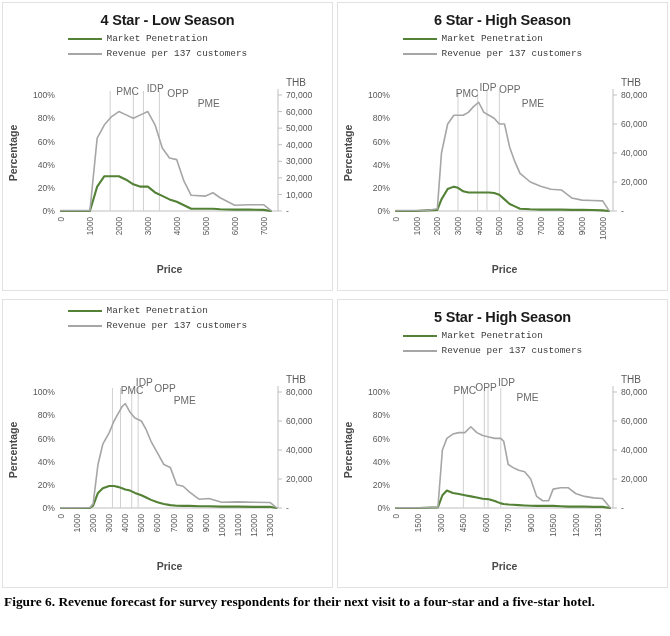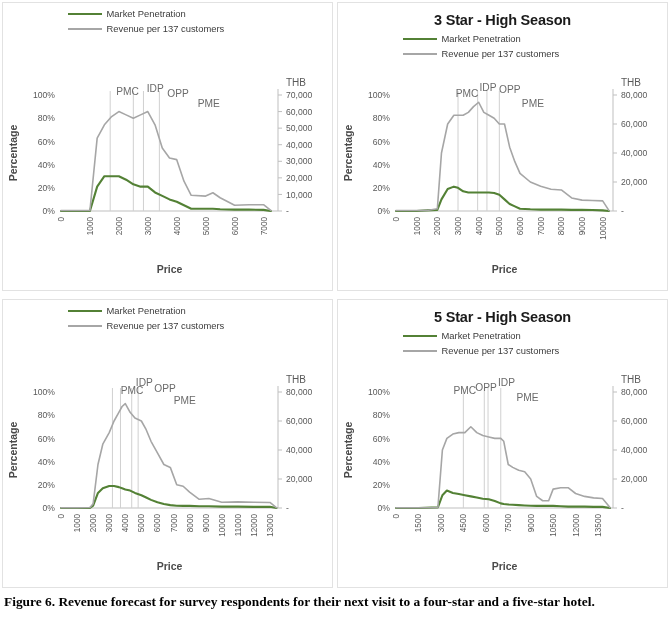--- a/index.html
+++ b/index.html
@@ -41,21 +41,21 @@
     display:flex;align-items:center;justify-content:flex-start;
     height:15px;
   }
   .legend-swatch{
     display:inline-block;width:34px;height:0;border-top:2.6px solid #538135;
     margin-right:5px;flex:0 0 auto;
   }
   .legend-swatch.grey{border-top-color:#a6a6a6;}
   .legend-label{
     font-size:9.4px;color:#3b3b3b;white-space:nowrap;
-    font-family:Liberation Sans, sans-serif;
+    font-family:Liberation Mono, monospace;
   }
   .plot-host{position:absolute;left:0;right:0;}
   svg{display:block;}
   .ytitle{
     font-size:10.5px;fill:#4a4a4a;font-weight:bold;
     font-family:"Liberation Sans", sans-serif;
   }
   .xtitle{
     font-size:10.5px;fill:#4a4a4a;font-weight:bold;
     font-family:"Liberation Sans", sans-serif;
@@ -86,20 +86,21 @@
   }
 </style>
 </head>
 <body>
 
 <div class="figure-wrap">
 
   <div class="grid">
 
     <div class="panel">
+      <div class="chart-title">4 Star - Low Season</div>
       <div class="legend">
         <div class="legend-row">
           <span class="legend-swatch"></span>
           <span class="legend-label">Market Penetration</span>
         </div>
         <div class="legend-row">
           <span class="legend-swatch grey"></span>
           <span class="legend-label">Revenue per 137 customers</span>
         </div>
       </div>
@@ -148,21 +149,21 @@
             <text x="0" y="0" class="ticklbl rot" text-anchor="end" transform="translate(202.67,144) rotate(-90)" dy="3">5000</text>
             <text x="0" y="0" class="ticklbl rot" text-anchor="end" transform="translate(231.60,144) rotate(-90)" dy="3">6000</text>
             <text x="0" y="0" class="ticklbl rot" text-anchor="end" transform="translate(260.53,144) rotate(-90)" dy="3">7000</text>
             <text x="0" y="0" class="ytitle" text-anchor="middle" transform="translate(14,80) rotate(-90)">Percentage</text>
             <text x="166.5" y="200" class="xtitle" text-anchor="middle">Price</text>
           </svg>
         </div>
     </div>
 
     <div class="panel">
-      <div class="chart-title">3 Star - High Season</div>
+      <div class="chart-title">6 Star - High Season</div>
       <div class="legend">
         <div class="legend-row">
           <span class="legend-swatch"></span>
           <span class="legend-label">Market Penetration</span>
         </div>
         <div class="legend-row">
           <span class="legend-swatch grey"></span>
           <span class="legend-label">Revenue per 137 customers</span>
         </div>
       </div>

